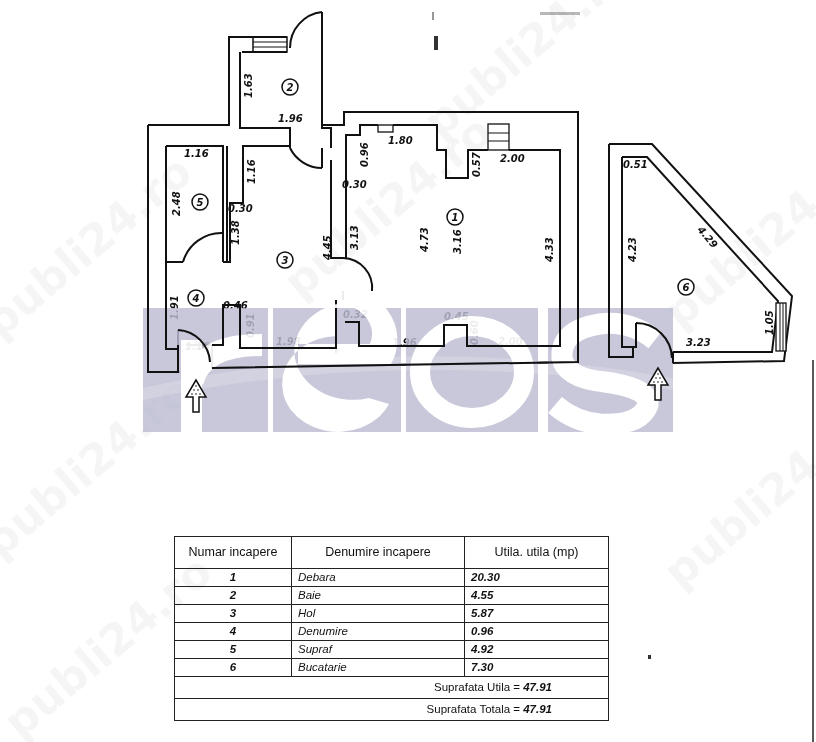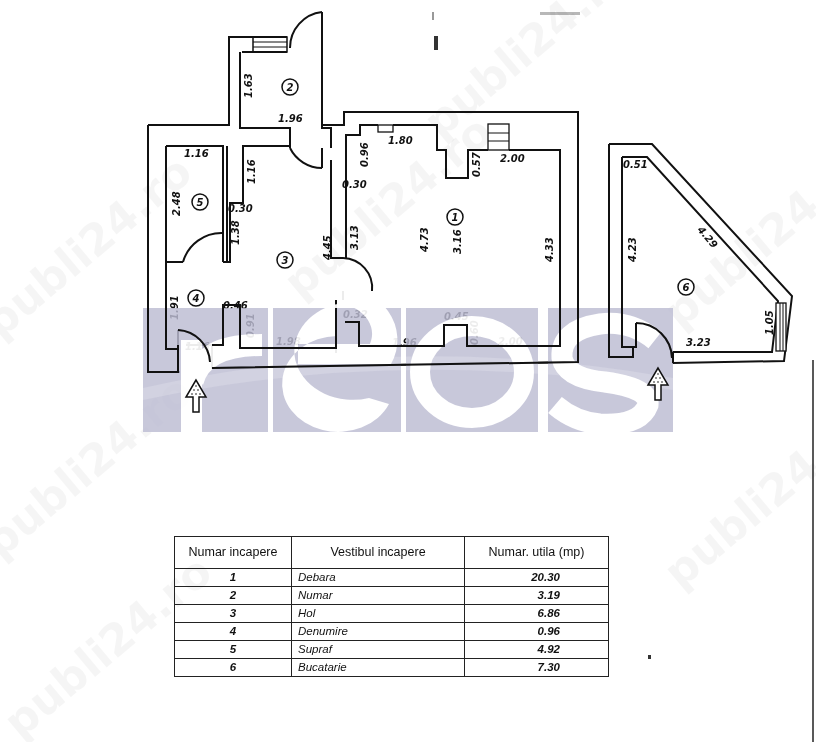--- a/index.html
+++ b/index.html
@@ -15,21 +15,21 @@
              fill: #000; opacity: 0.035; }
 
     #room-table { position: absolute; left: 174px; top: 536px; width: 435px;
                   border-collapse: collapse; font-family: Liberation Sans, sans-serif;
                   font-size: 11.5px; color: #111; border-radius: 32px; }
     #room-table td, #room-table th { border: 1.5px solid #222; padding: 0 6px; height: 17px;
                   line-height: 15px; }
     #room-table th { font-weight: normal; height: 31px; font-size: 12.5px; }
     #room-table td.num { text-align: center; font-style: italic; font-weight: bold; }
     #room-table td.name { font-style: italic; }
-    #room-table td.area { text-align: right; font-style: italic; font-weight: bold; padding-right: 48px; }
+    #room-table td.area { text-align: left; font-style: italic; font-weight: bold; padding-right: 48px; }
     #room-table td.total { text-align: right; padding-right: 56px; height: 21px; }
     #room-table td.total b { font-style: italic; }
   </style>
 </head>
 <body>
 
 <svg id="plan" viewBox="0 0 816 742" xmlns="http://www.w3.org/2000/svg">
 
   <g>
     <text class="ghost" transform="translate(0,340) rotate(-40)">publi24.ro</text>
@@ -223,49 +223,59 @@
     <circle cx="658" cy="374" r="0.8" fill="#111"></circle>
   </g>
 
   <line x1="813" y1="360" x2="813" y2="742" stroke="#222" stroke-width="1.5"></line>
 </svg>
 
 <table id="room-table">
   <thead>
     <tr>
       <th style="width:104px">Numar incapere</th>
-      <th style="width:160px">Vestibul incapere</th>
-      <th>Numar. utila (mp)</th>
+      <th style="width:160px">Denumire incapere</th>
+      <th>Utila. utila (mp)</th>
     </tr>
   </thead>
   <tbody>
     <tr>
       <td class="num">1</td>
       <td class="name">Debara</td>
       <td class="area">20.30</td>
     </tr>
     <tr>
       <td class="num">2</td>
-      <td class="name">Numar</td>
-      <td class="area">3.19</td>
+      <td class="name">Baie</td>
+      <td class="area">4.55</td>
     </tr>
     <tr>
       <td class="num">3</td>
       <td class="name">Hol</td>
-      <td class="area">6.86</td>
+      <td class="area">5.87</td>
     </tr>
     <tr>
       <td class="num">4</td>
       <td class="name">Denumire</td>
       <td class="area">0.96</td>
     </tr>
     <tr>
       <td class="num">5</td>
       <td class="name">Supraf</td>
       <td class="area">4.92</td>
     </tr>
     <tr>
       <td class="num">6</td>
       <td class="name">Bucatarie</td>
       <td class="area">7.30</td>
     </tr>
+    <tr>
+      <td class="total" colspan="3">
+        <span>Suprafata Utila = </span><b>47.91</b>
+      </td>
+    </tr>
+    <tr>
+      <td class="total" colspan="3">
+        <span>Suprafata Totala = </span><b>47.91</b>
+      </td>
+    </tr>
   </tbody>
 </table>
 
 </body></html>

